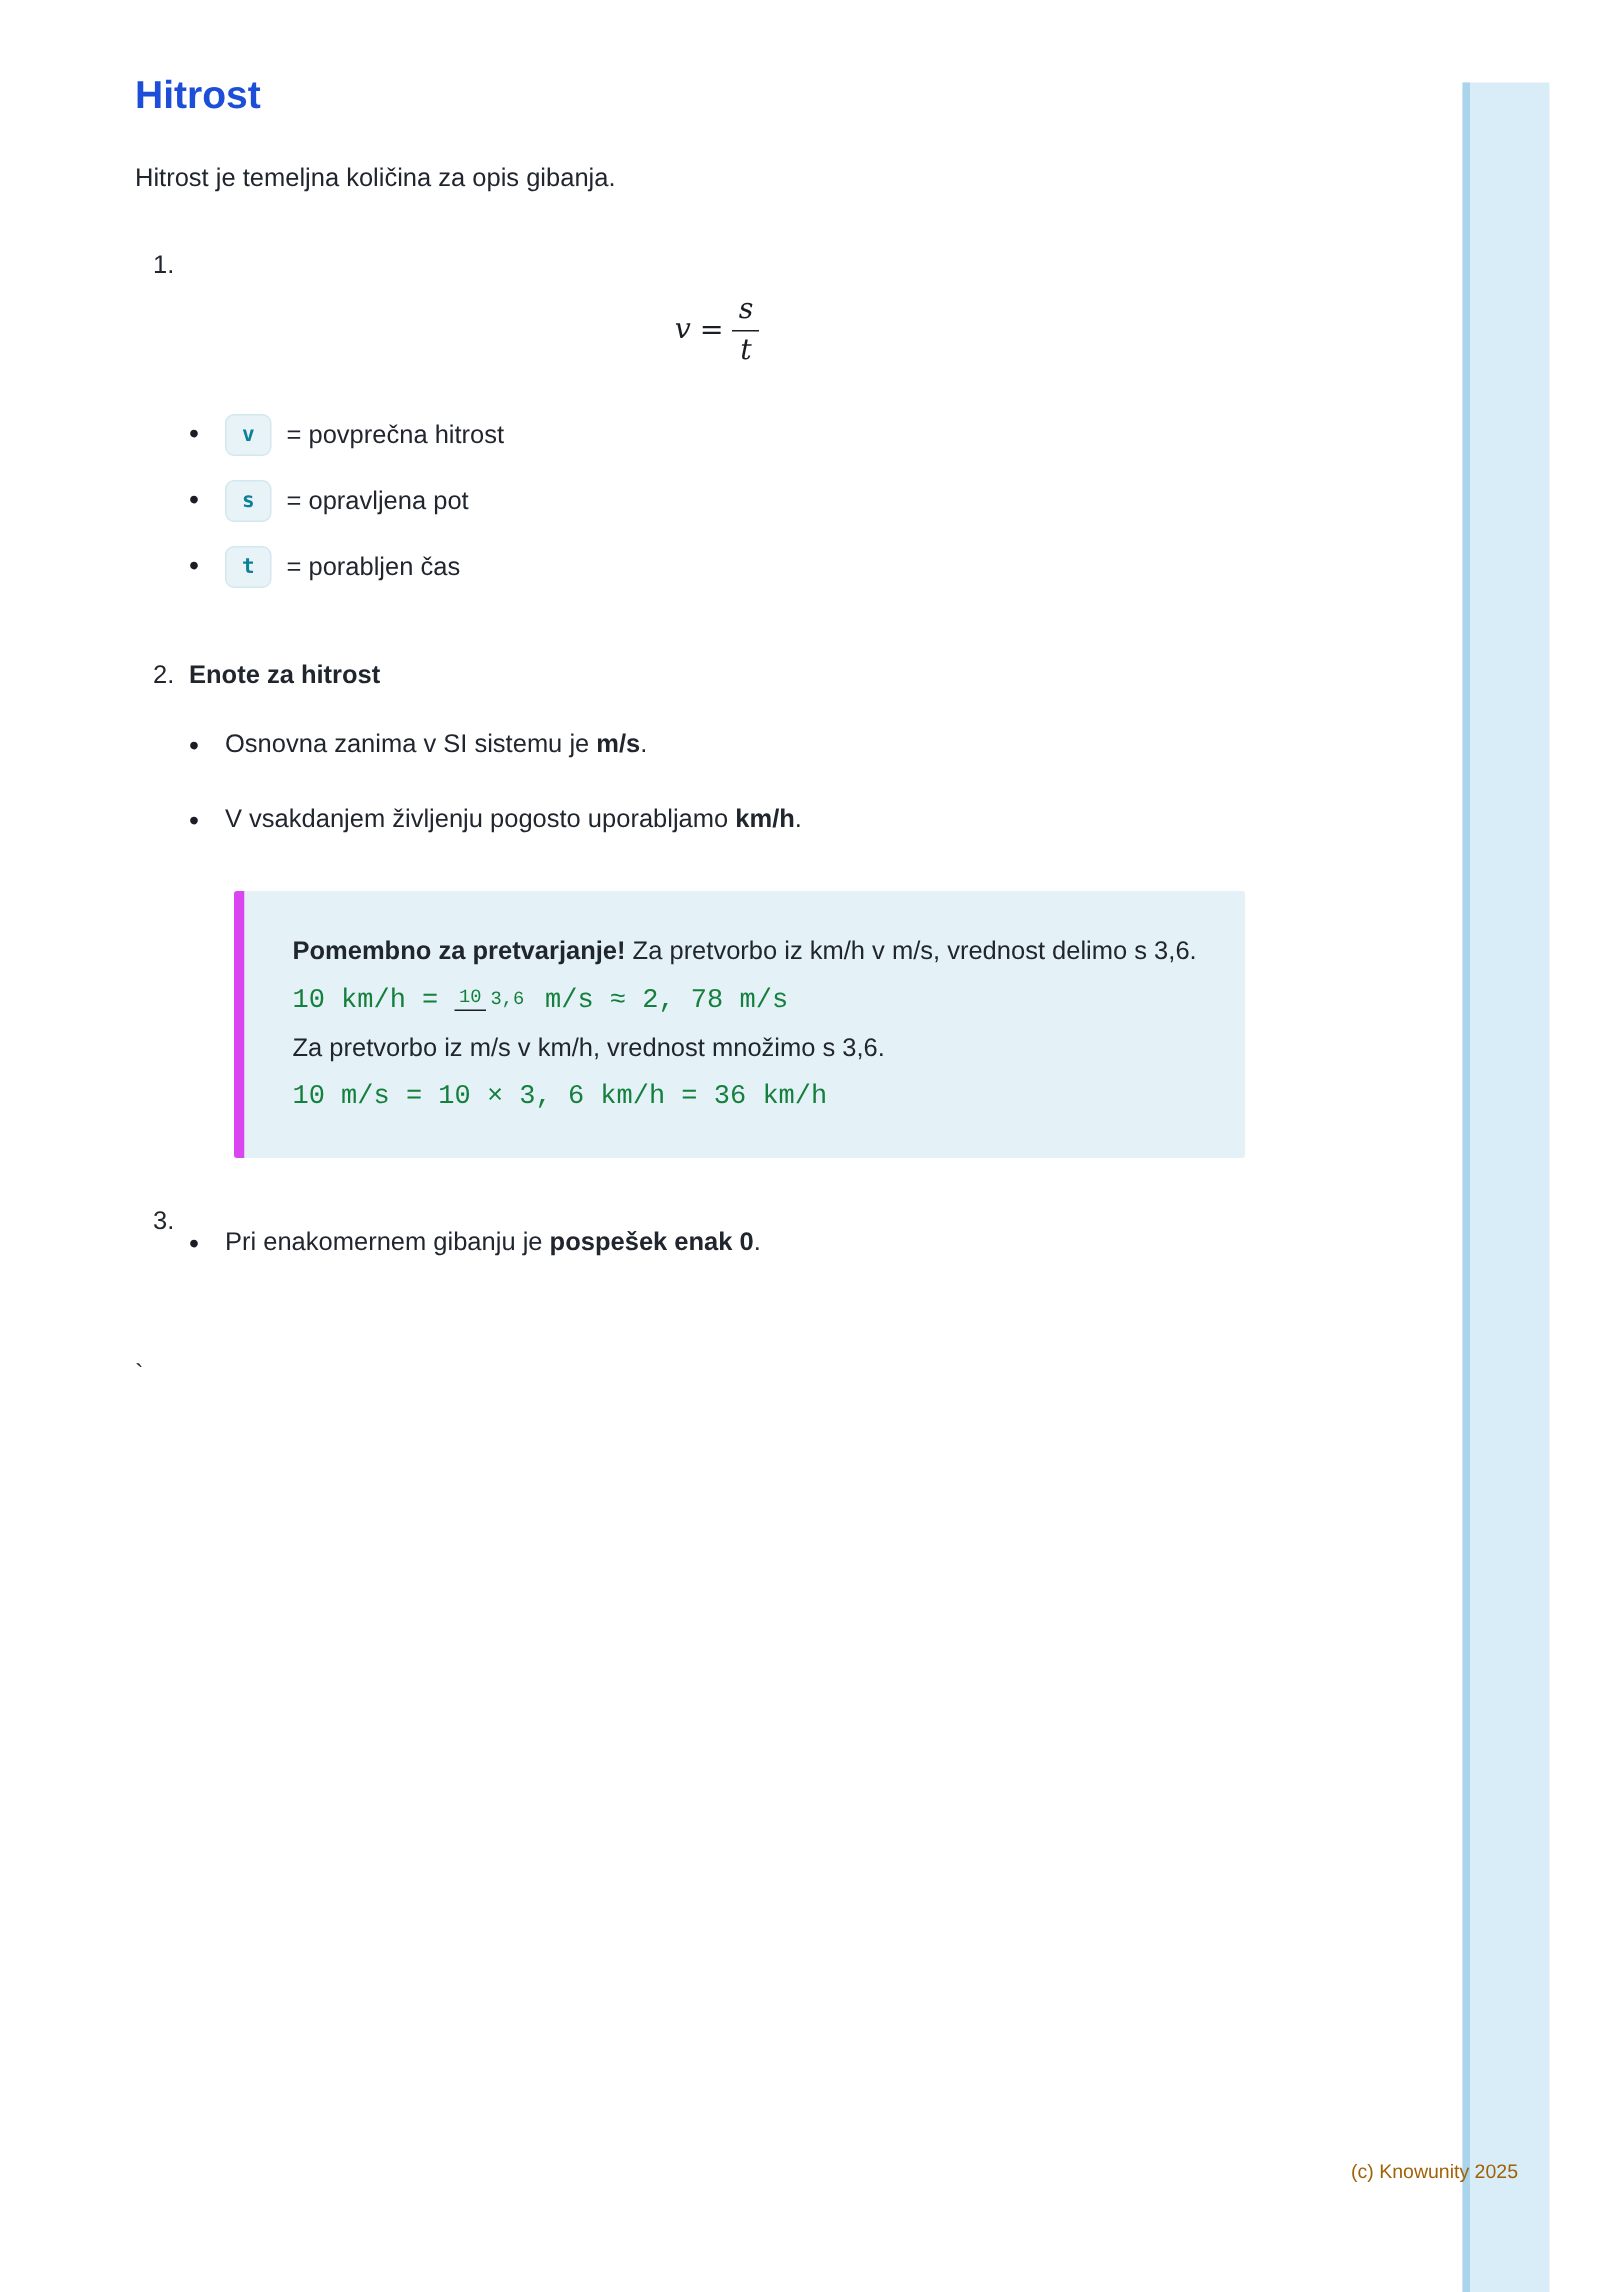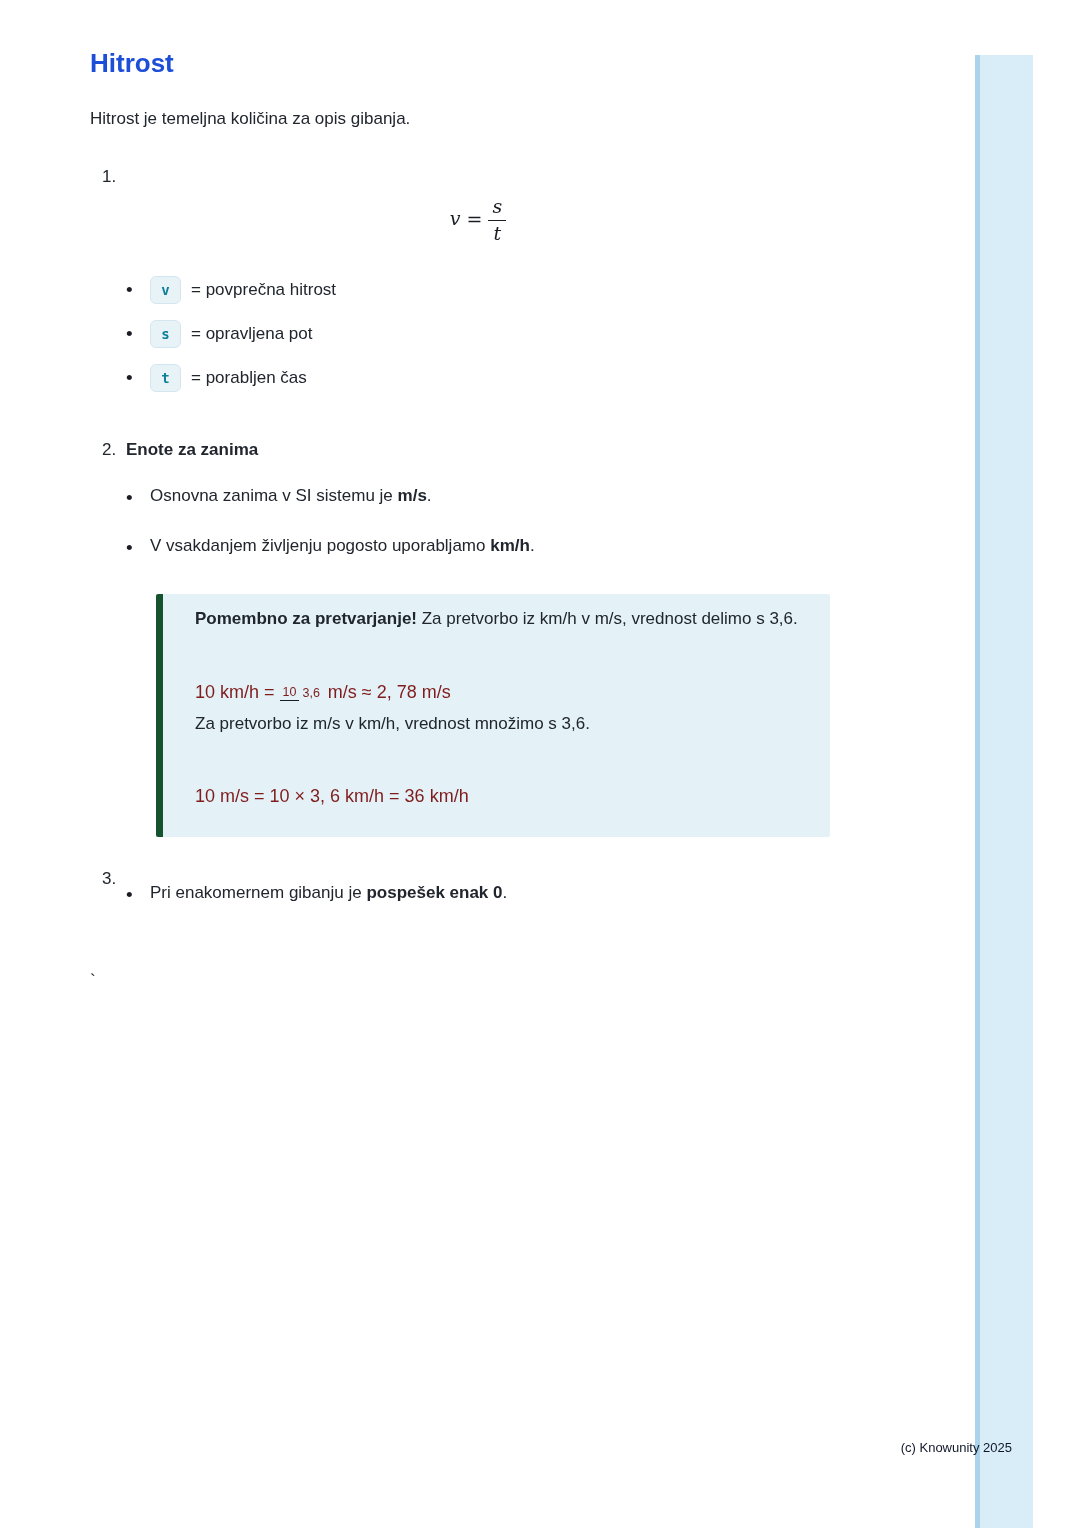--- a/index.html
+++ b/index.html
@@ -116,31 +116,30 @@
   .brow {
     display: flex;
     margin: 14px 0;
     font-size: 17px;
     line-height: 1.9;
   }
   .btext { flex: 1 1 auto; }
   .callout {
     margin: 28px 0 0 30px;
     background: #e4f1f7;
-    border-left: 7px solid #14532d;
+    border-left: 7px solid #d946ef;
     border-radius: 2px;
-    padding: 9px 30px 24px 32px;
+    padding: 24px 30px 24px 32px;
   }
   .callout .para { line-height: 1.9; }
   .mathline {
-    font-family: Liberation Sans, sans-serif;
+    font-family: Liberation Mono, monospace;
     font-size: 18px;
     line-height: 1.8;
-    color: #7f1d1d;
-    margin-top: 40px;
+    color: #15803d;
   }
   .sfrac {
     display: inline-flex;
     align-items: center;
     vertical-align: middle;
     font-size: 12.5px;
     line-height: 1.2;
   }
   .sfrac .fnum {
     border-bottom: 1px solid #1a1d24;
@@ -149,21 +148,21 @@
   .sfrac .fden { padding: 0 3px; }
   .stray {
     margin-top: 44px;
     font-size: 17px;
   }
   .footer {
     position: absolute;
     top: 1440px;
     right: 68px;
     font-size: 13px;
-    color: #0f172a;
+    color: #a16207;
     z-index: 3;
   }
 </style>
 </head>
 <body>
 
 <div class="page">
 
   <div class="edge-strip"></div>
 
@@ -200,21 +199,21 @@
             <span class="badge">t</span>
             <span>= porabljen čas</span>
           </li>
         </ul>
       </div>
     </div>
 
     <div class="oli">
       <div class="num">2.</div>
       <div class="li-body">
-        <p class="h2">Enote za zanima</p>
+        <p class="h2">Enote za hitrost</p>
 
         <ul class="ul">
           <li class="brow">
             <span class="dot">•</span>
             <span class="btext"><span>Osnovna zanima v SI sistemu je </span><span class="b">m/s</span><span>.</span></span>
           </li>
           <li class="brow">
             <span class="dot">•</span>
             <span class="btext"><span>V vsakdanjem življenju pogosto uporabljamo </span><span class="b">km/h</span><span>.</span></span>
           </li>

